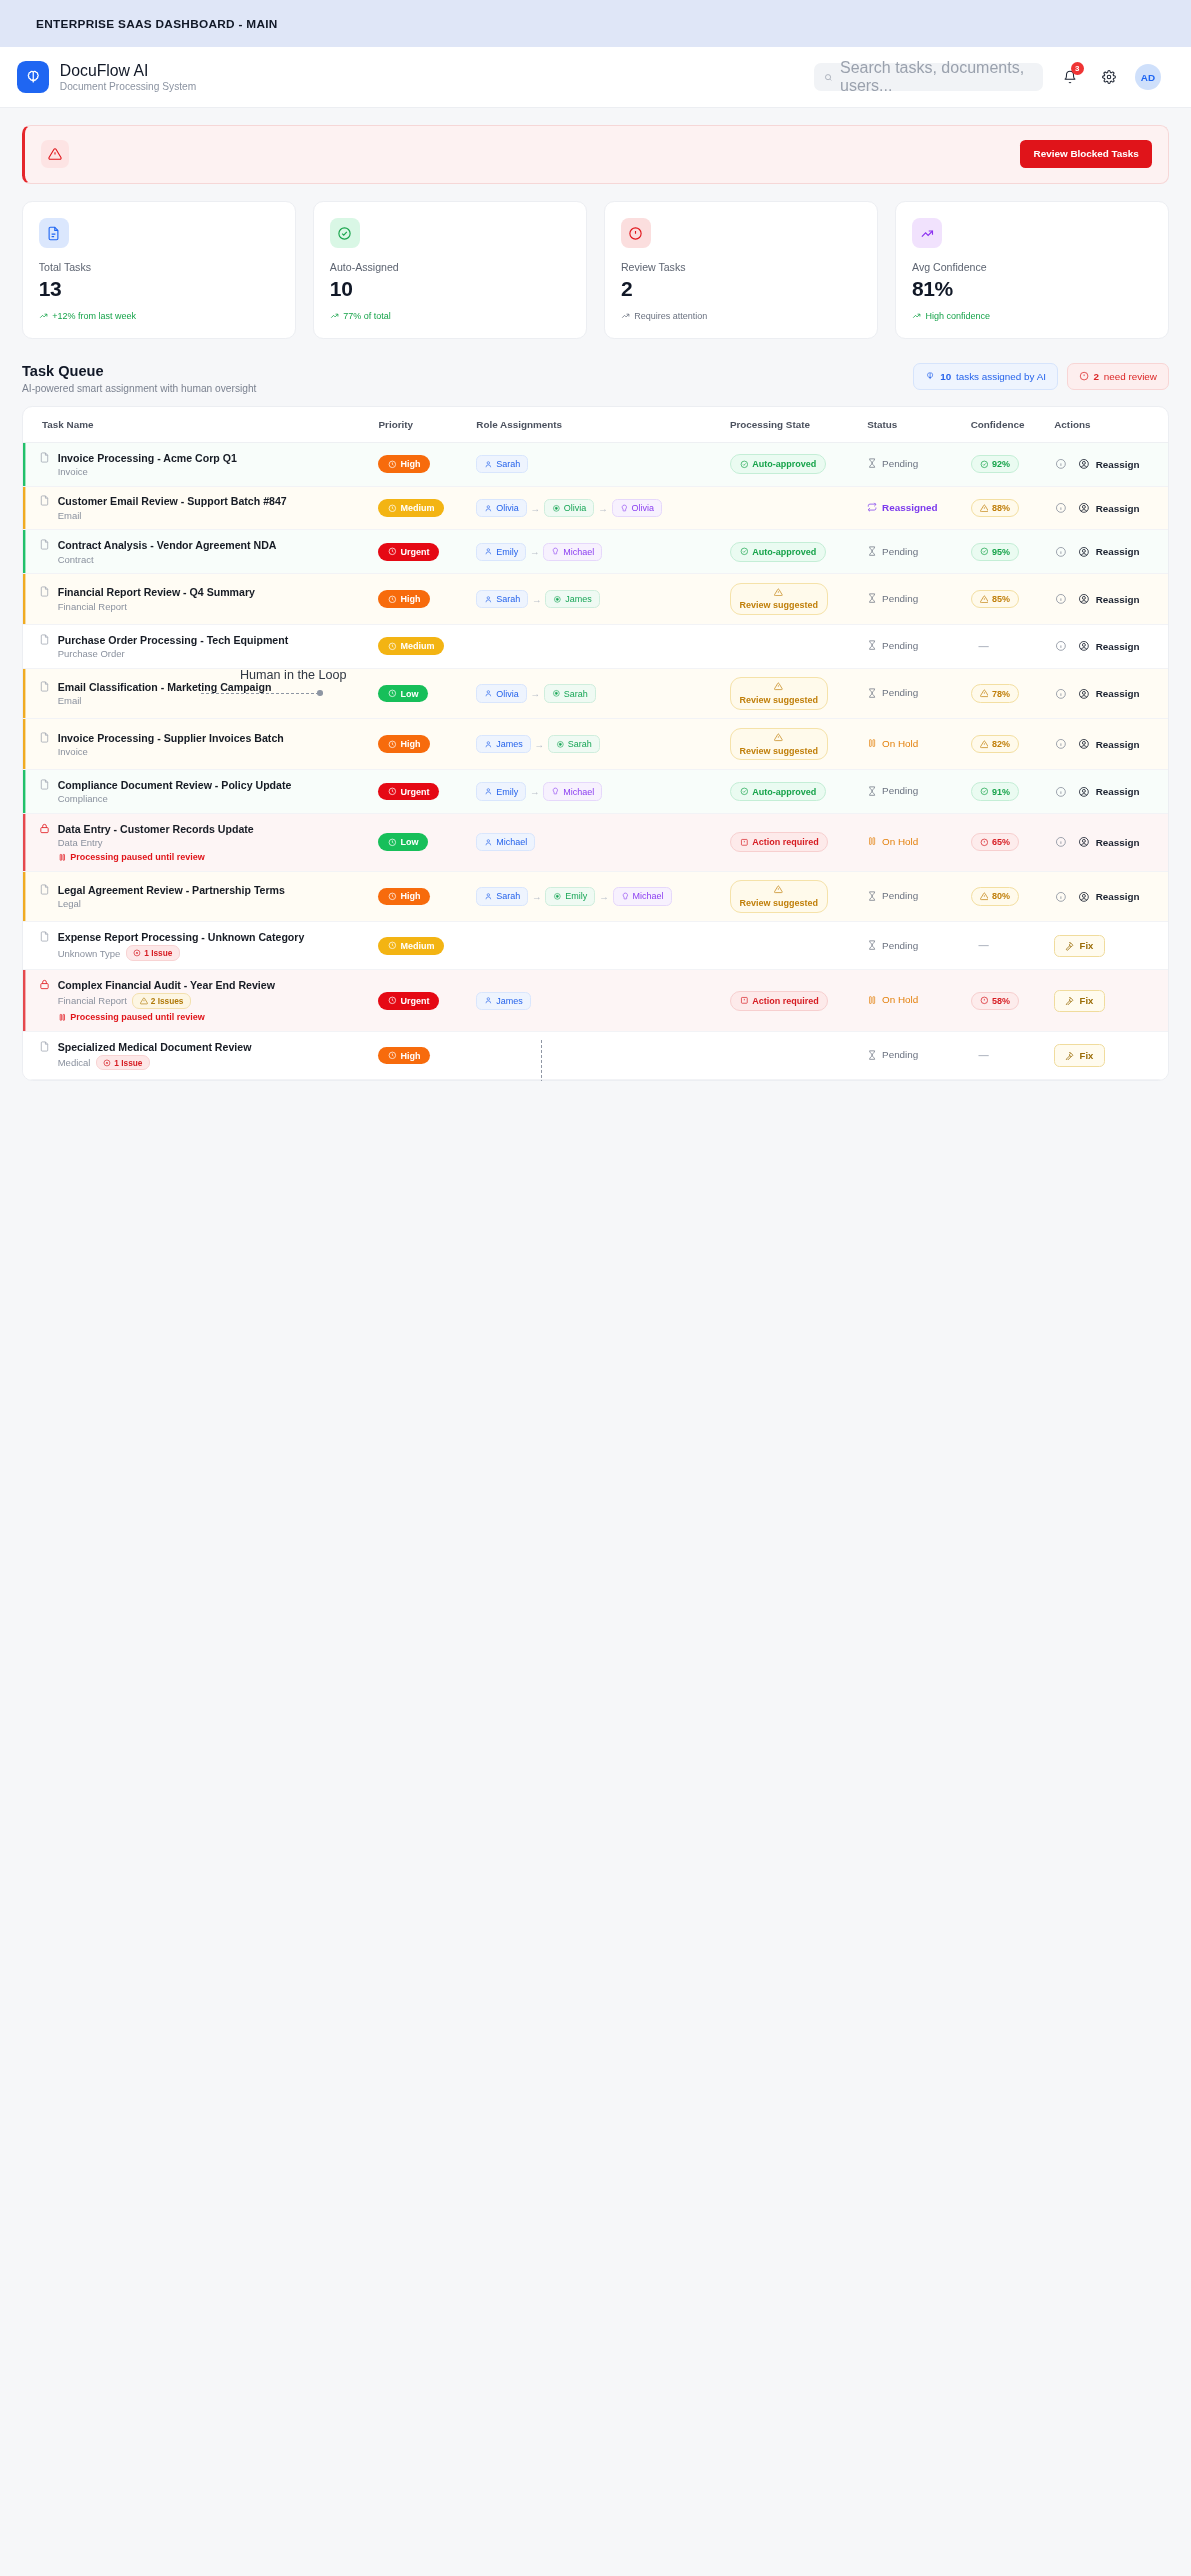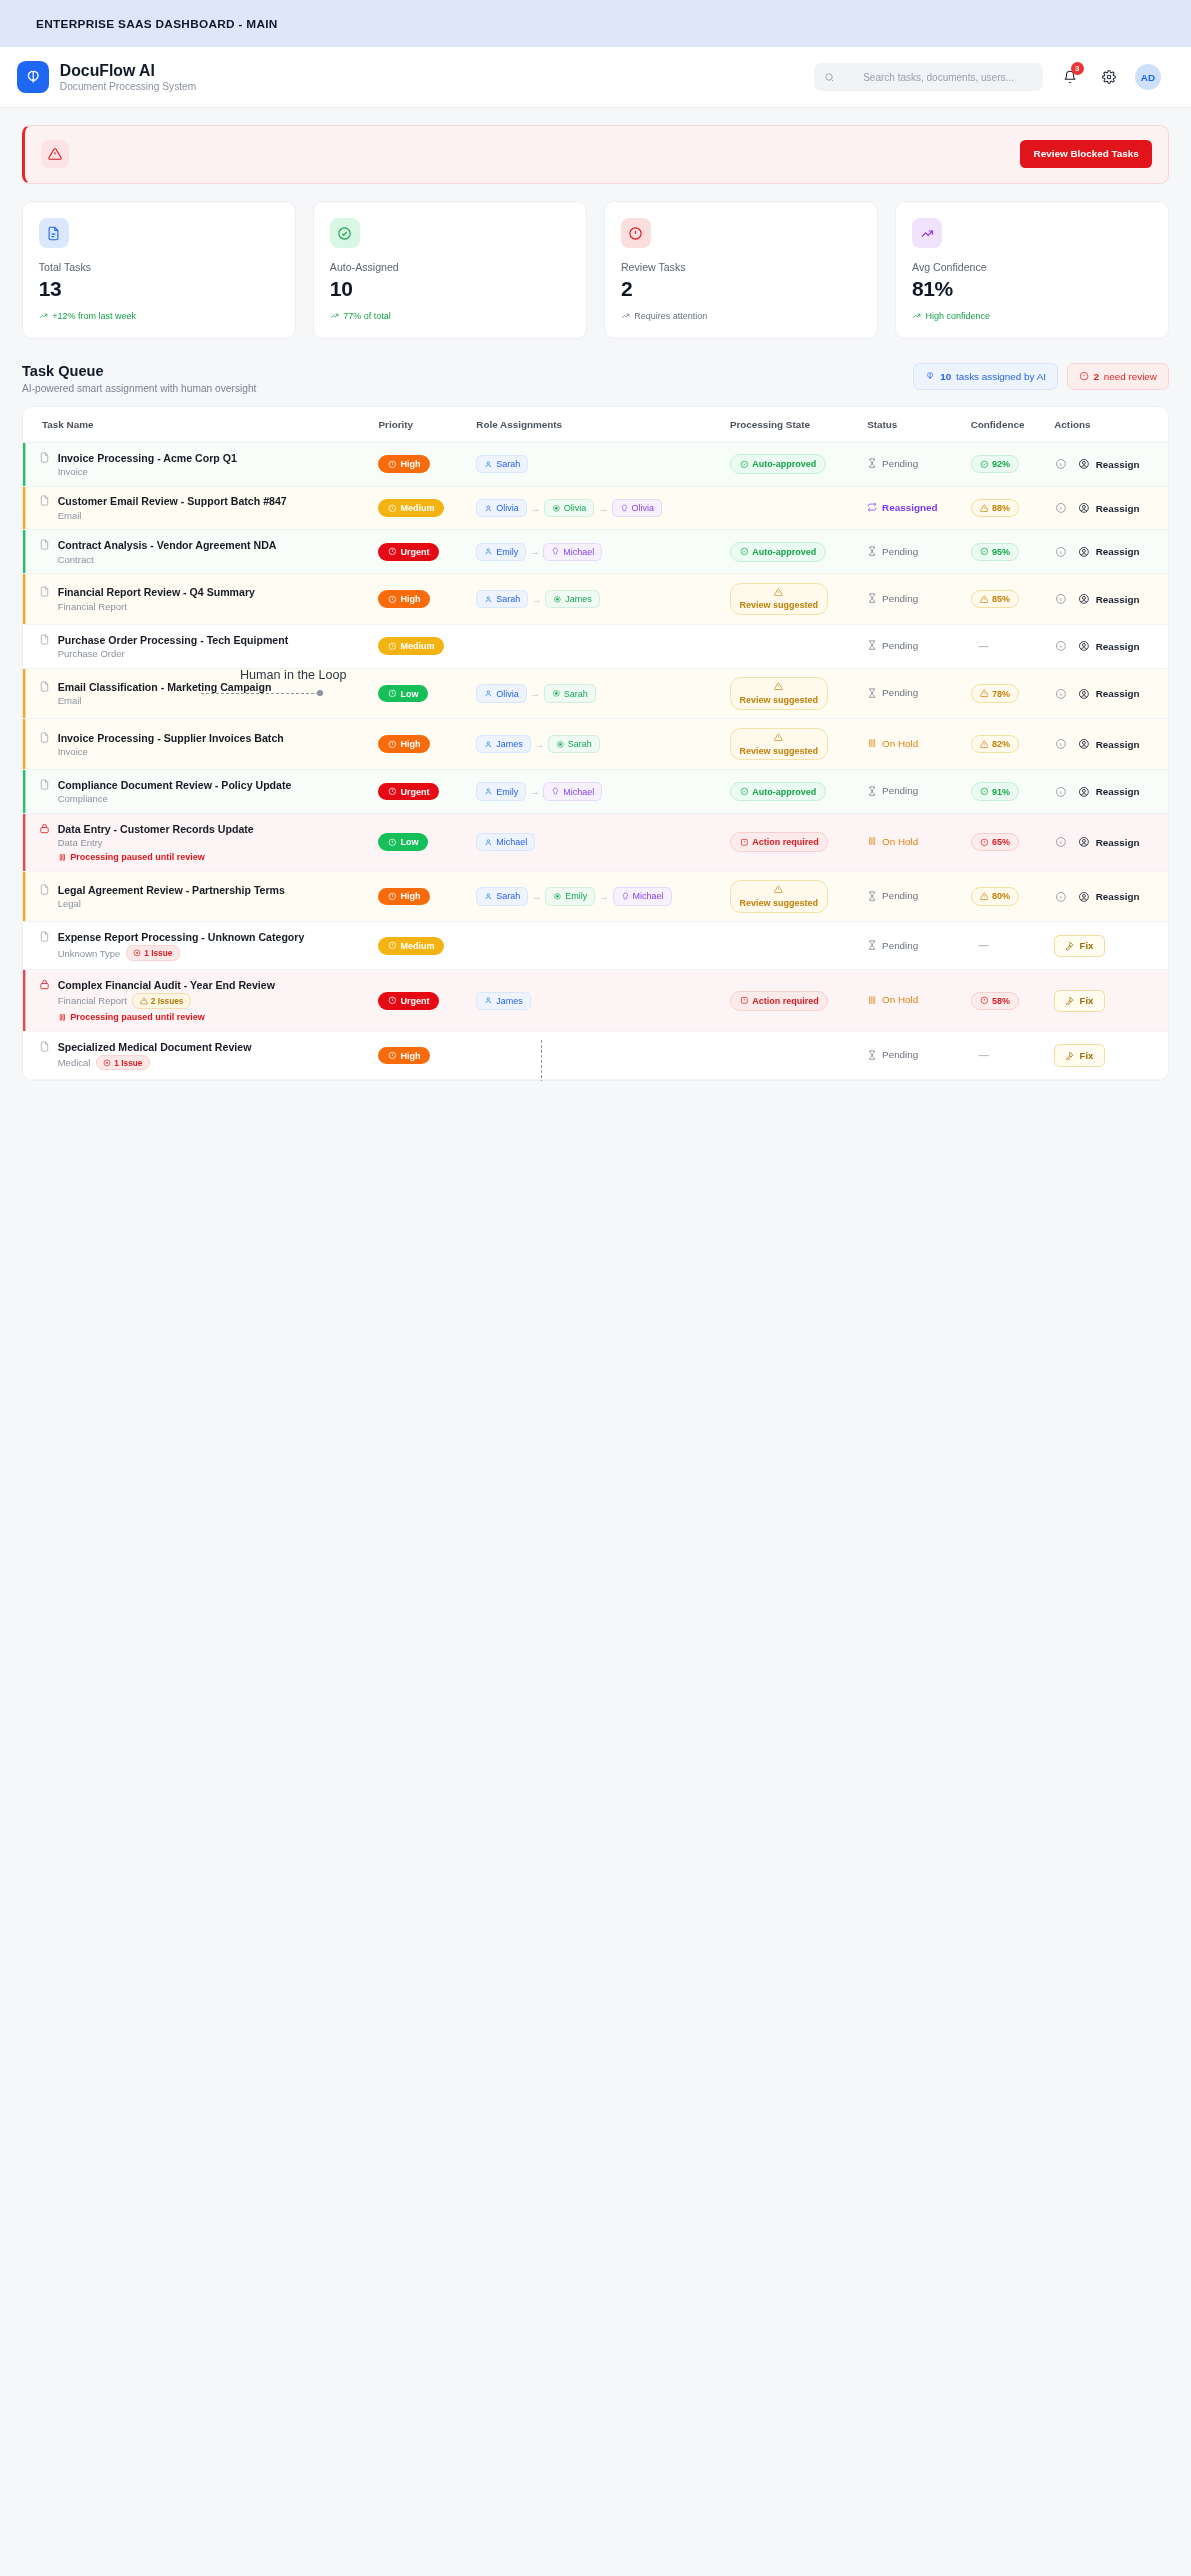--- a/index.html
+++ b/index.html
@@ -13,26 +13,26 @@
   
   .envbar { background:#dfe6f7; height:47px; display:flex; align-items:center; padding:0 36px; }
   .envbar-title { font-size:11.8px; font-weight:700; letter-spacing:0.3px; color:#111827; }
 
   
   .appheader { background:#fff; height:61px; display:flex; align-items:center;
                padding:0 30px 0 17.3px; border-bottom:0.8px solid #eceef2; }
   .brand { display:flex; align-items:center; gap:11px; }
   .brand-logo { width:31.5px; height:31.5px; border-radius:8.7px; background:#1f66f2;
                 display:flex; align-items:center; justify-content:center; }
-  .brand-name { font-size:15.8px; font-weight:700; line-height:1.15; }
+  .brand-name { font-size:15.8px; font-weight:400; line-height:1.15; }
   .brand-sub { font-size:10.2px; color:#8b93a1; margin-top:1.6px; }
   .header-right { margin-left:auto; display:flex; align-items:center; gap:14px; }
   .searchbox { width:229px; height:28px; background:#f1f3f6; border-radius:7px;
                display:flex; align-items:center; gap:7px; padding:0 10.2px; }
-  .searchbox span { font-size:10px; color:#9aa1ad;margin-left:21px; }
+  .searchbox span { font-size:16px; color:#9aa1ad; }
   .iconbtn { width:25px; height:25px; display:flex; align-items:center;
              justify-content:center; position:relative; cursor:pointer; }
   .badge-dot { position:absolute; top:-2.4px; right:-1.6px; min-width:12.6px; height:12.6px;
                border-radius:7px; background:#ef3434; color:#fff; font-size:7.9px;
                font-weight:700; display:flex; align-items:center; justify-content:center;
                padding:0 3.2px; }
   .avatar { width:26px; height:26px; border-radius:50%; background:#cfe0fb;
             color:#1f66f2; font-size:9.9px; font-weight:700;
             display:flex; align-items:center; justify-content:center; }
 

